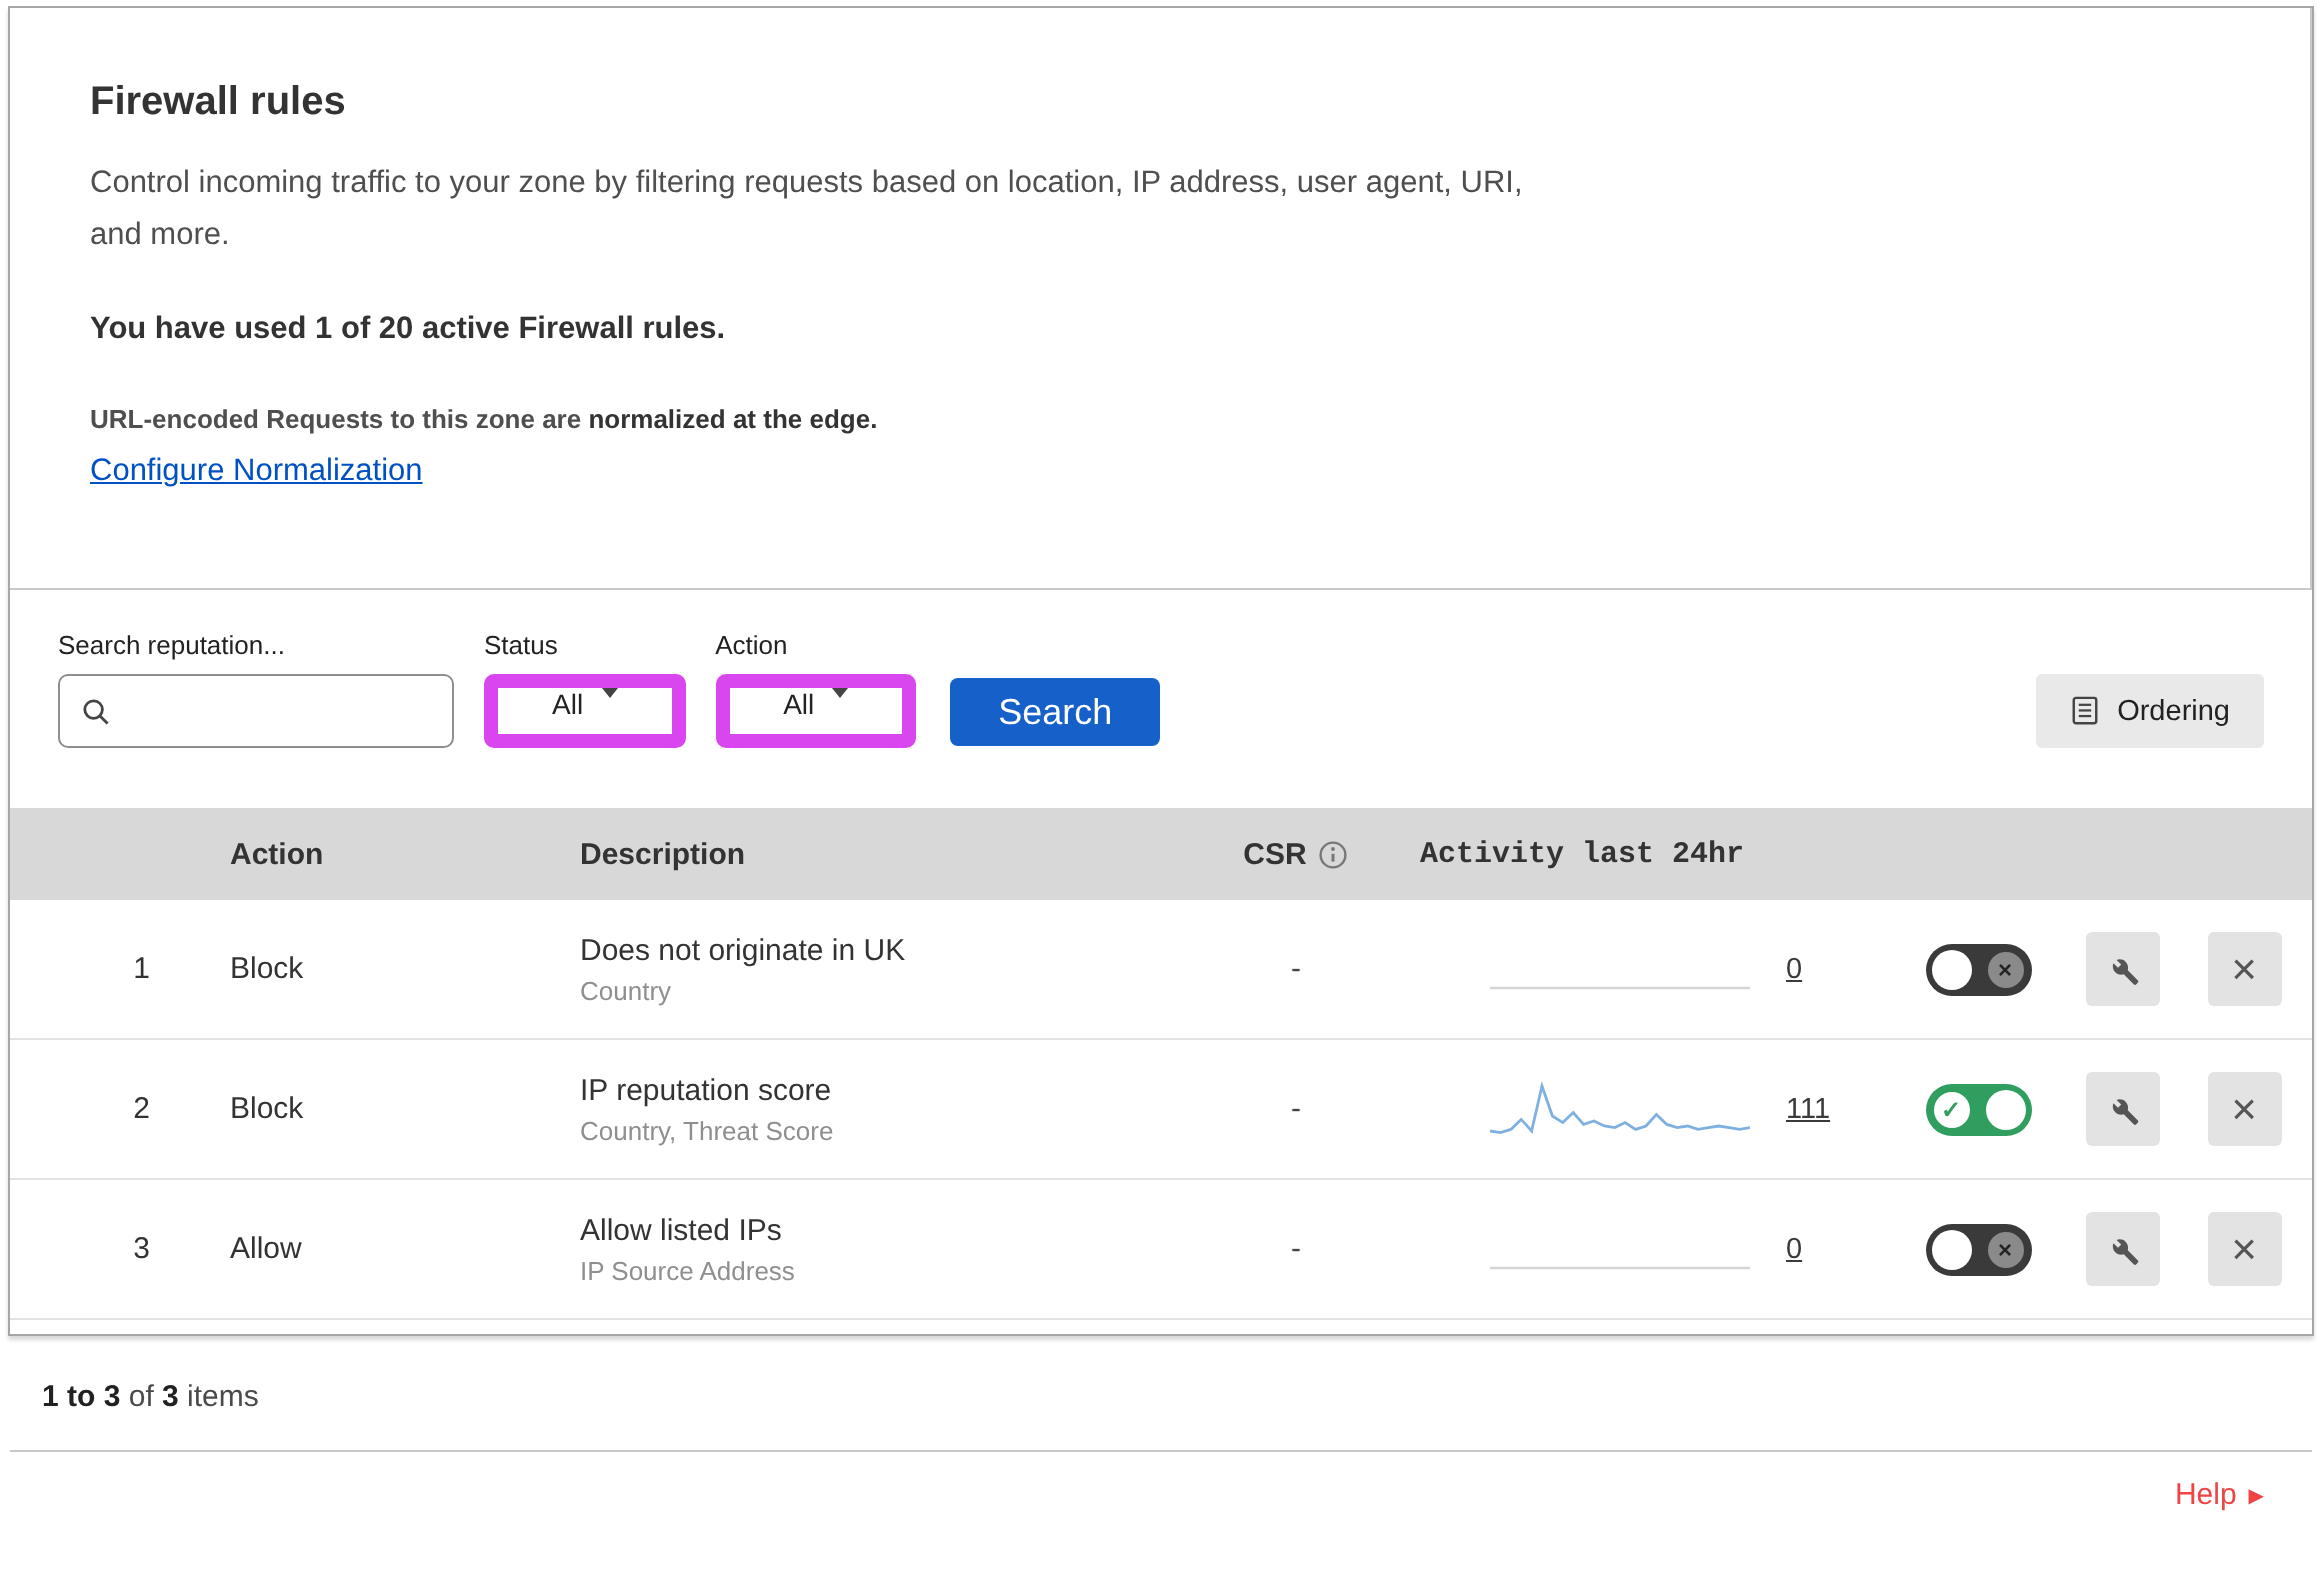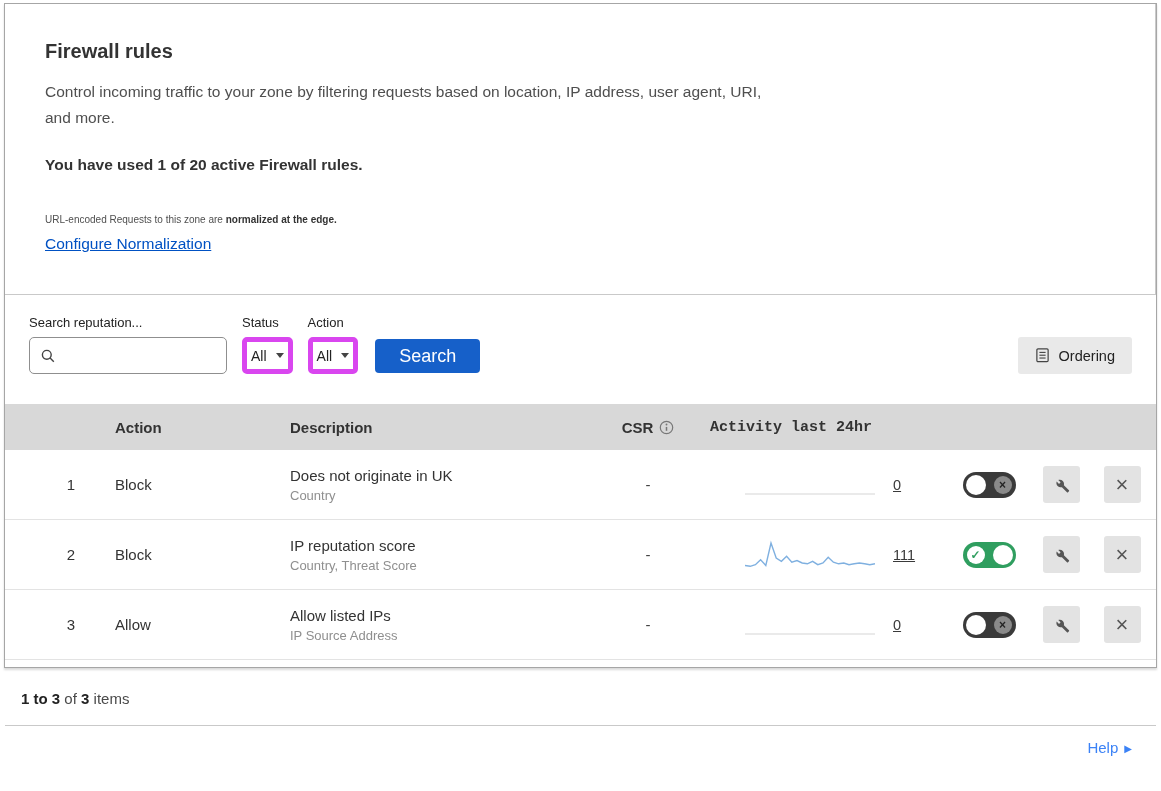--- a/index.html
+++ b/index.html
@@ -19,21 +19,21 @@
     flex-direction: column;
     box-shadow: 0 2px 2px rgba(0,0,0,0.15);
   }
 
   
   .top { display: flex; border-bottom: 1px solid #c9c9c9; min-height: 291px; }
   .intro { flex: 1; padding: 36px 40px; border-right: 1px solid #c9c9c9; }
   .intro h1 { font-size: 20px; font-weight: 700; color: #333; margin-bottom: 16px; }
   .intro .desc { font-size: 15.5px; color: #4f4f4f; line-height: 1.65; max-width: 730px; }
   .intro .usage { margin-top: 26px; font-weight: 700; color: #333; font-size: 15.5px; }
-  .intro .norm { margin-top: 40px; font-size: 10px; color: #4f4f4f; }
+  .intro .norm { margin-top: 28px; font-size: 13px; color: #4f4f4f; font-weight: bold; }
   .intro .norm b { color: #333; }
   .intro .cfg-link {
     display: inline-block; margin-top: 10px; font-size: 15.5px;
     color: #0051c3; text-decoration: underline; cursor: pointer;
   }
   .actions-panel {
     width: 343px; background: #f1f1f1;
     padding: 108px 36px 0; display: flex; flex-direction: column; gap: 14px;
   }
   .btn-primary {
@@ -50,22 +50,22 @@
   .search-box {
     width: 198px; height: 37px; background: #fff;
     border: 1px solid #8f8f8f; border-radius: 5px;
     display: flex; align-items: center; gap: 7px; padding: 0 10px;
   }
   .search-box input {
     border: none; outline: none; flex: 1; min-width: 0;
     font-size: 14px; font-family: inherit; background: transparent;
   }
   .dropdown {
-    height: 37px; background: #fff; border: 5px solid #d946ef; border-radius: 5px;
-    padding: 0 4px; display: flex; align-items: center; gap: 9px;
+    height: 37px; background: #fff; border: 7px solid #d946ef; border-radius: 5px;
+    padding: 0 27px; display: flex; align-items: flex-start; gap: 9px;
     font-size: 14px; color: #222; font-family: inherit; cursor: pointer;
   }
   .caret {
     width: 0; height: 0;
     border-left: 4px solid transparent; border-right: 4px solid transparent;
     border-top: 5px solid #444; display: inline-block;
   }
   .btn-search {
     height: 34px; padding: 0 24px; margin-bottom: 1px; margin-left: 2px;
     background: #1660c9; color: #fff; border: none; border-radius: 4px;
@@ -121,21 +121,21 @@
   .toggle.on .knob { right: 3px; }
   .toggle.on .check { left: 4px; background: #fff; color: #2f9e5f; }
 
   
   .table-footer {
     padding: 30px 16px 18px; font-size: 15px; color: #4a4a4a;
     border-bottom: 1px solid #c9c9c9;
   }
   .table-footer b { color: #222; }
   .help-bar { padding: 13px 24px 16px; text-align: right; }
-  .help-link { color: #3b82f6; font-size: 15px; text-decoration: none; cursor: pointer; margin-left: 21px; }
+  .help-link { color: #ef4444; font-size: 15px; text-decoration: none; cursor: pointer; margin-left: 21px; }
   .help-arrow { font-size: 10px; margin-left: 6px; position: relative; top: -1px; }
 </style>
 </head>
 <body>
 
 <div class="page">
 
   <div class="top">
     <div class="intro">
       <h1>Firewall rules</h1>

